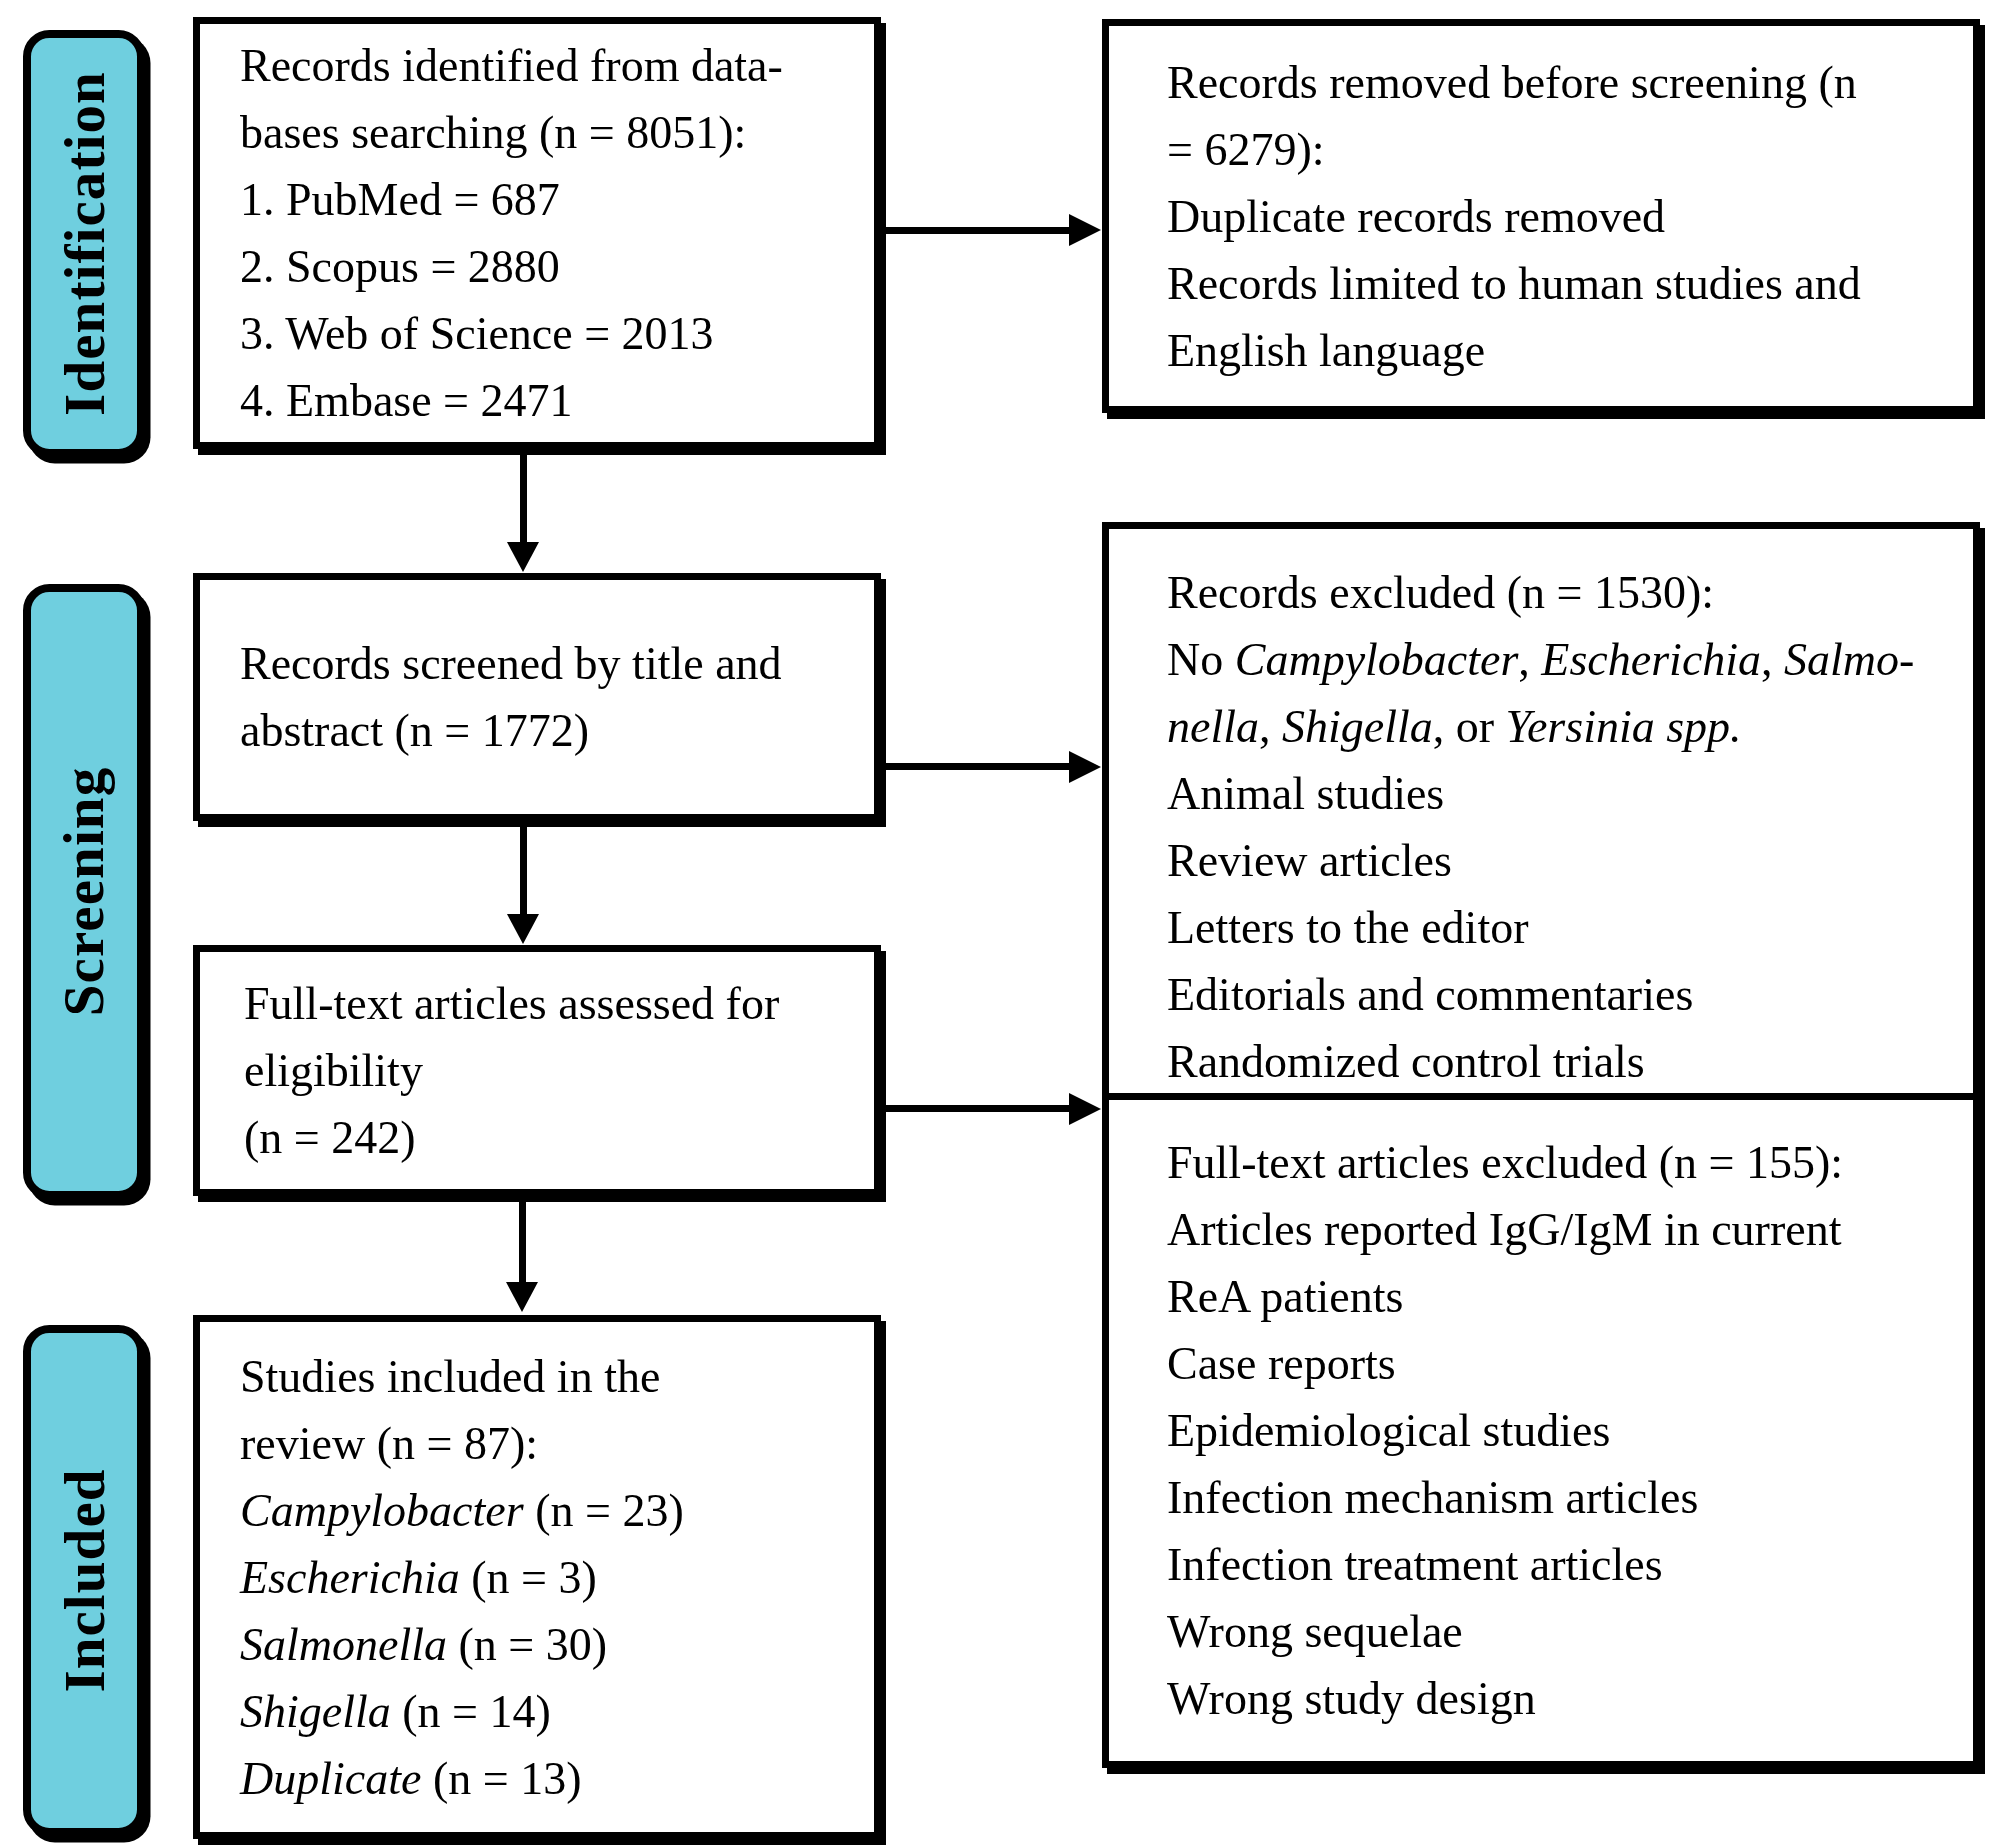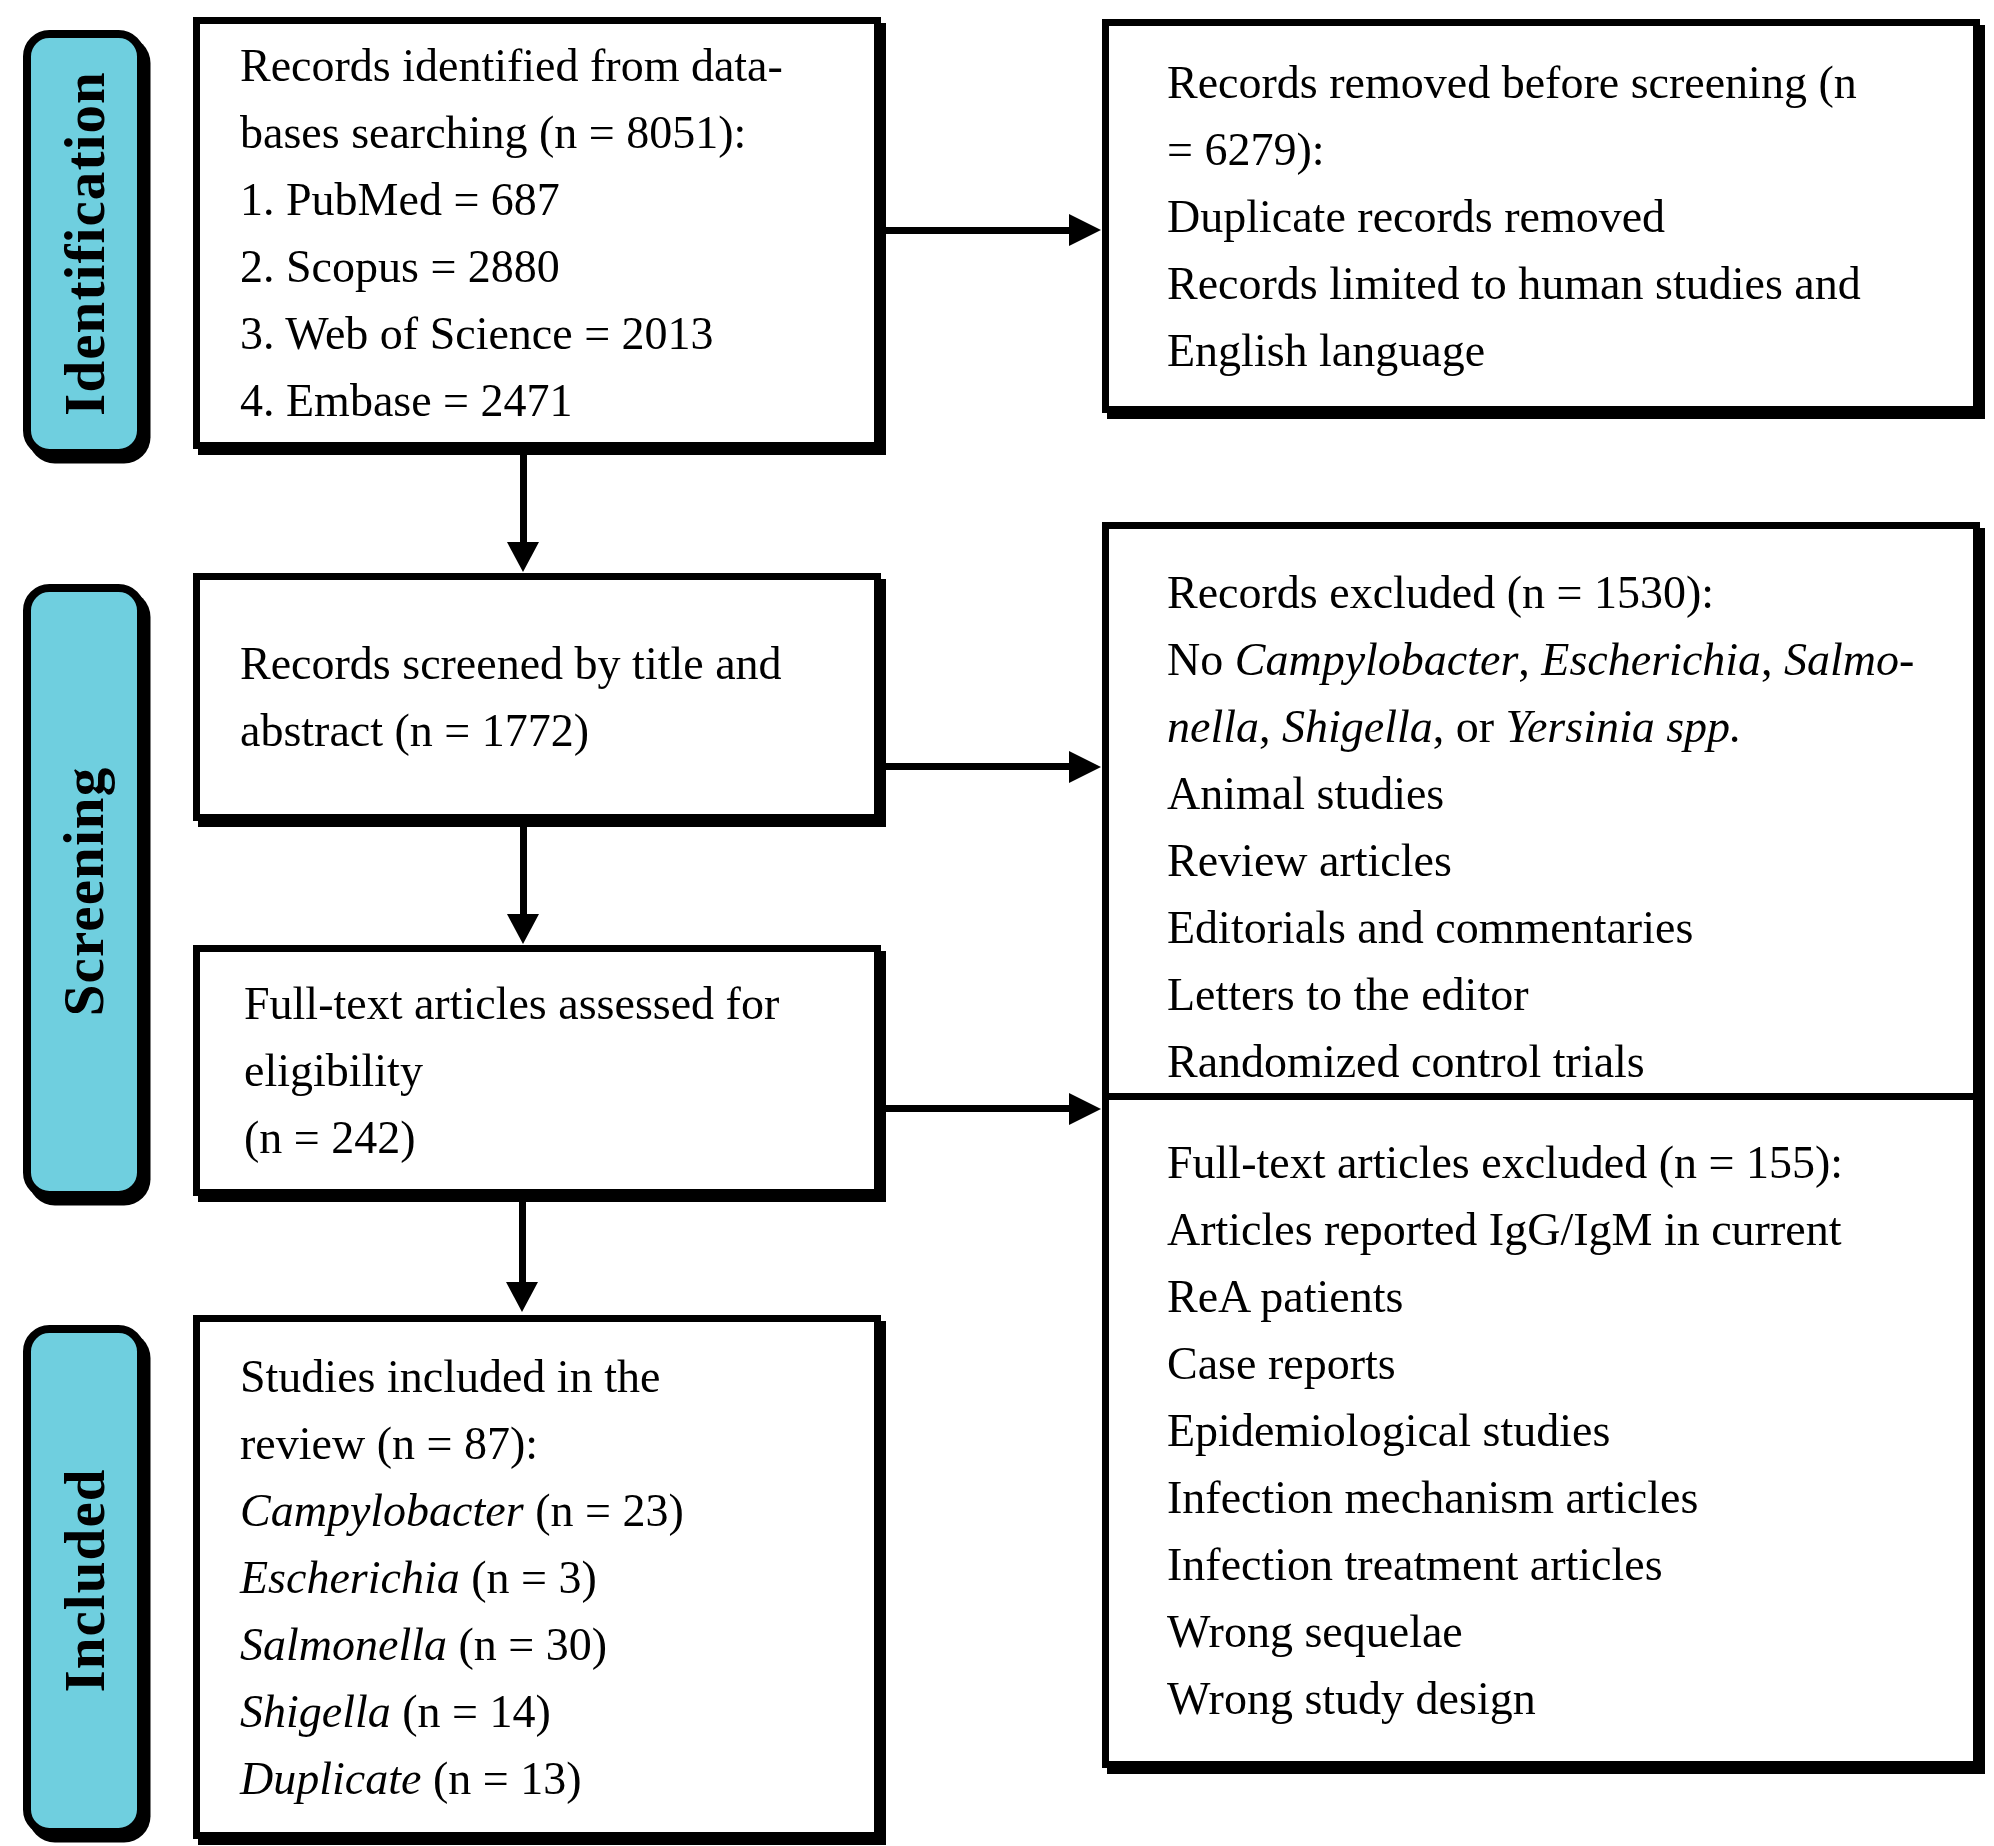--- a/index.html
+++ b/index.html
@@ -133,22 +133,22 @@
     <div class="line">Records limited to human studies and</div>
     <div class="line">English language</div>
   </div>
 
   <div class="box rgt right" id="box-rec-excl">
     <div class="line">Records excluded (n = 1530):</div>
     <div class="line"><span>No </span><span class="it">Campylobacter</span><span>, </span><span class="it">Escherichia</span><span>, </span><span class="it">Salmo-</span></div>
     <div class="line"><span class="it">nella</span><span>, </span><span class="it">Shigella</span><span>, or </span><span class="it">Yersinia spp.</span></div>
     <div class="line">Animal studies</div>
     <div class="line">Review articles</div>
+    <div class="line">Letters to the editor</div>
     <div class="line">Editorials and commentaries</div>
-    <div class="line">Letters to the editor</div>
     <div class="line">Randomized control trials</div>
   </div>
 
   <div class="box rgt right" id="box-ft-excl">
     <div class="line">Full-text articles excluded (n = 155):</div>
     <div class="line">Articles reported IgG/IgM in current</div>
     <div class="line">ReA patients</div>
     <div class="line">Case reports</div>
     <div class="line">Epidemiological studies</div>
     <div class="line">Infection mechanism articles</div>

